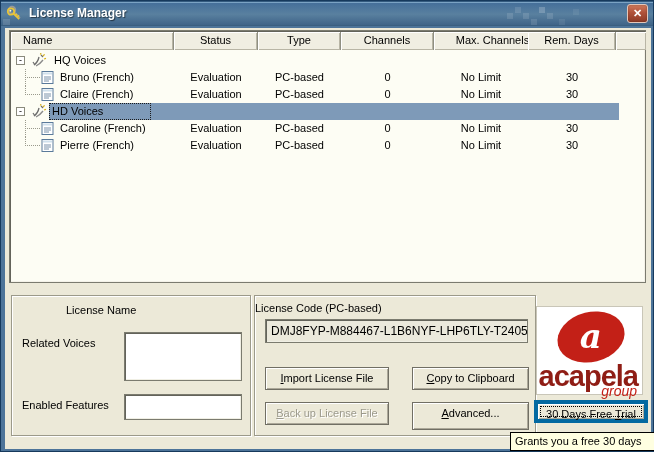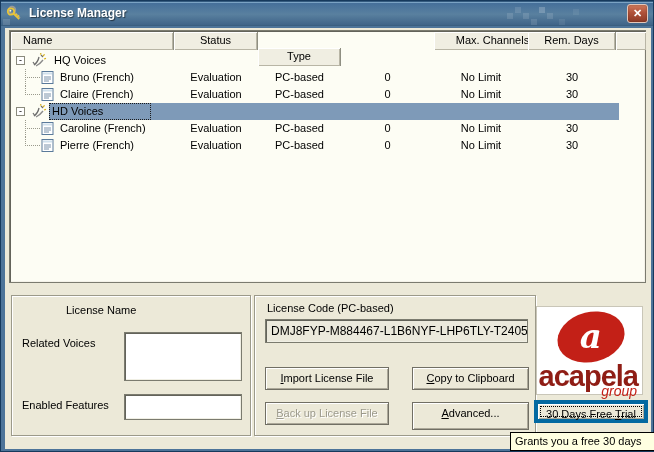--- a/index.html
+++ b/index.html
@@ -146,21 +146,22 @@
     <span class="deco-l"></span>
     <div class="close-btn">✕</div>
   </div>
 
   <div class="client">
 
     <div class="listview">
       <div class="lv-header">
         <div class="hcell first" style="left:0;width:163px;">Name</div>
         <div class="hcell" style="left:163px;width:84px;">Status</div>
-        <div class="hcell" style="left:247px;width:83px;margin-top:16px;">Type</div>
+        <div class="hcell" style="left:247px;width:83px;">Type</div>
+        <div class="hcell" style="left:330px;width:93px;">Channels</div>
         <div class="hcell" style="left:423px;width:118px;">Max. Channels</div>
         <div class="hcell" style="left:517px;width:88px;">Rem. Days</div>
         <div class="hcell" style="left:605px;width:30px;border-right:none;"></div>
       </div>
 
       <div class="lv-body">
         <div class="rows">
 
           <div class="row group">
             <span class="expander">-</span>
@@ -267,21 +268,21 @@
 
     <div class="groupbox gb-left">
       <span class="lbl" style="left:10px;top:8px;padding-left:44px;">License Name</span>
       <span class="lbl" style="left:10px;top:41px;">Related Voices</span>
       <div class="sunken" style="left:112px;top:36px;width:118px;height:49px;"></div>
       <span class="lbl" style="left:10px;top:103px;">Enabled Features</span>
       <div class="sunken" style="left:112px;top:98px;width:118px;height:26px;"></div>
     </div>
 
     <div class="groupbox gb-right">
-      <span class="lbl" style="left:12px;top:6px;">License Code (PC-based)</span>
+      <span class="lbl" style="left:0;top:6px;">License Code (PC-based)</span>
       <div class="sunken code-field" style="left:10px;top:23px;width:263px;height:24px;">DMJ8FYP-M884467-L1B6NYF-LHP6TLY-T24050</div>
       <div class="btn" style="left:10px;top:71px;width:124px;height:23px;"><u>I</u>mport License File</div>
       <div class="btn" style="left:157px;top:71px;width:117px;height:23px;"><u>C</u>opy to Clipboard</div>
       <div class="btn disabled" style="left:10px;top:106px;width:124px;height:23px;"><u>B</u>ack up License File</div>
       <div class="btn" style="left:157px;top:106px;width:117px;height:28px;"><u>A</u>dvanced...</div>
     </div>
 
     <div class="logo-box">
       <div class="logo-ellipse">
           <span>a</span>

